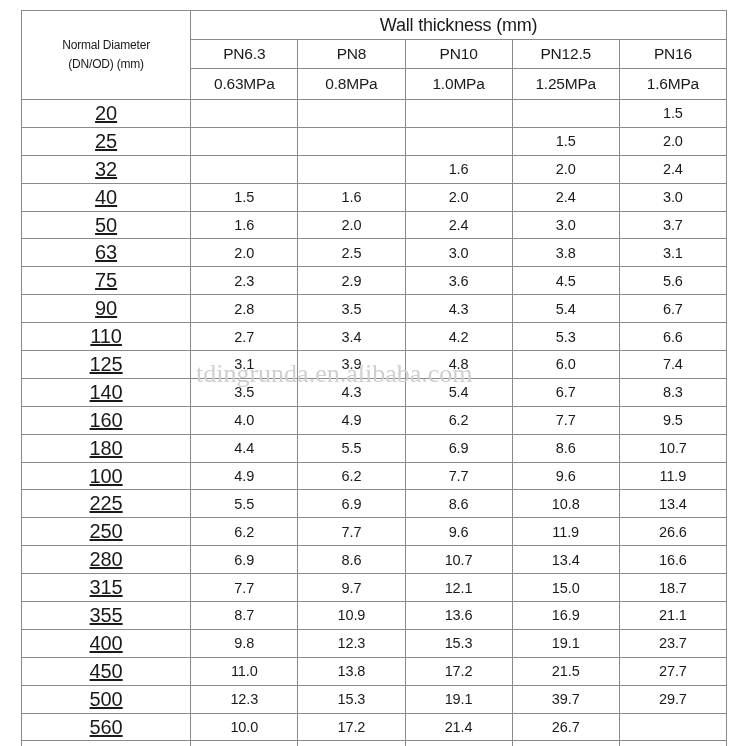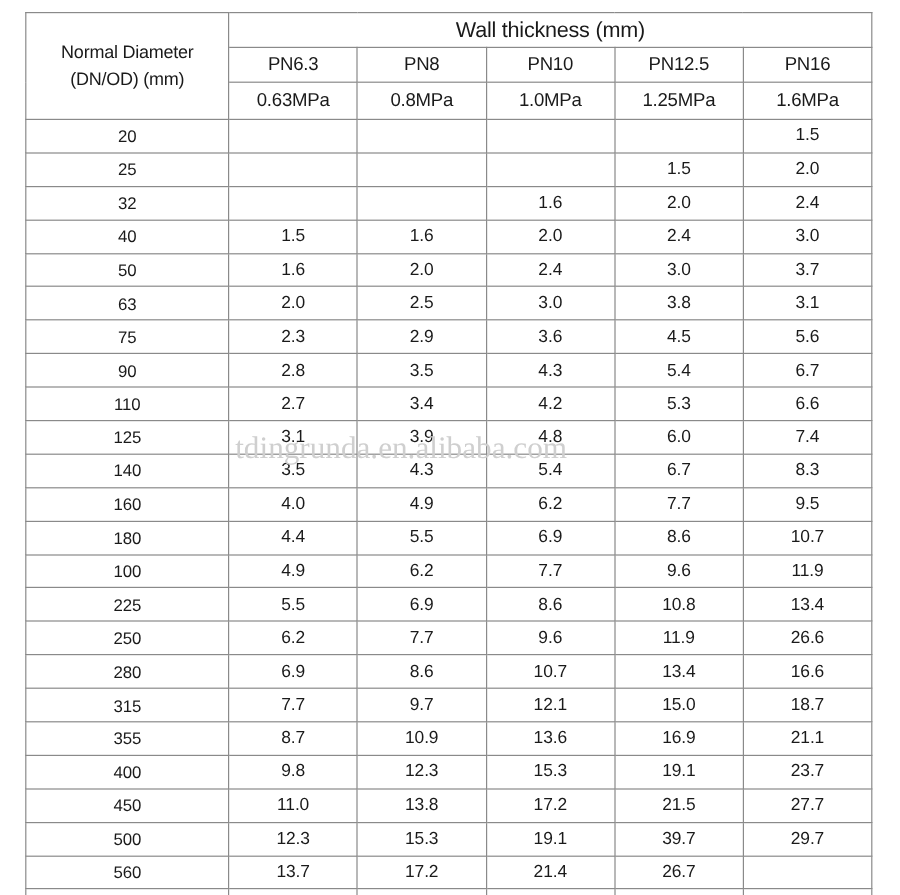--- a/index.html
+++ b/index.html
@@ -38,21 +38,21 @@
     font-weight: normal;
     color: #1a1a1a;
     padding: 0;
   }
 
   
   col.c-dn   { width: 169px; }
   col.c-pn   { width: 107px; }
 
   th.hdr-dn {
-    font-size: 15px;
+    font-size: 12px;
     line-height: 1.55;
     height: 86px;
     letter-spacing: -0.2px;
   }
   th.hdr-wall {
     font-size: 18px;
     height: 28px;
     letter-spacing: -0.2px;
   }
   th.hdr-pn {
@@ -65,21 +65,22 @@
     height: 30px;
     letter-spacing: -0.2px;
   }
 
   td.cell {
     font-size: 14.5px;
     height: 26.9px;
     letter-spacing: -0.1px;
   }
   td.cell.dn {
-    font-size: 14px;
+    font-size: 20px;
+    text-decoration: underline;
   }
 
   
   #watermark {
     position: absolute;
     left: 196px;
     top: 359px;
     font-size: 26px;
     color: #cfcfcf;
     font-family: Liberation Serif, serif;
@@ -297,21 +298,21 @@
         <tr>
           <td class="cell dn">500</td>
           <td class="cell">12.3</td>
           <td class="cell">15.3</td>
           <td class="cell">19.1</td>
           <td class="cell">39.7</td>
           <td class="cell">29.7</td>
         </tr>
         <tr>
           <td class="cell dn">560</td>
-          <td class="cell">13.7</td>
+          <td class="cell">10.0</td>
           <td class="cell">17.2</td>
           <td class="cell">21.4</td>
           <td class="cell">26.7</td>
           <td class="cell"></td>
         </tr>
         <tr>
           <td class="cell dn">630</td>
           <td class="cell">15.4</td>
           <td class="cell">19.3</td>
           <td class="cell">24.1</td>

